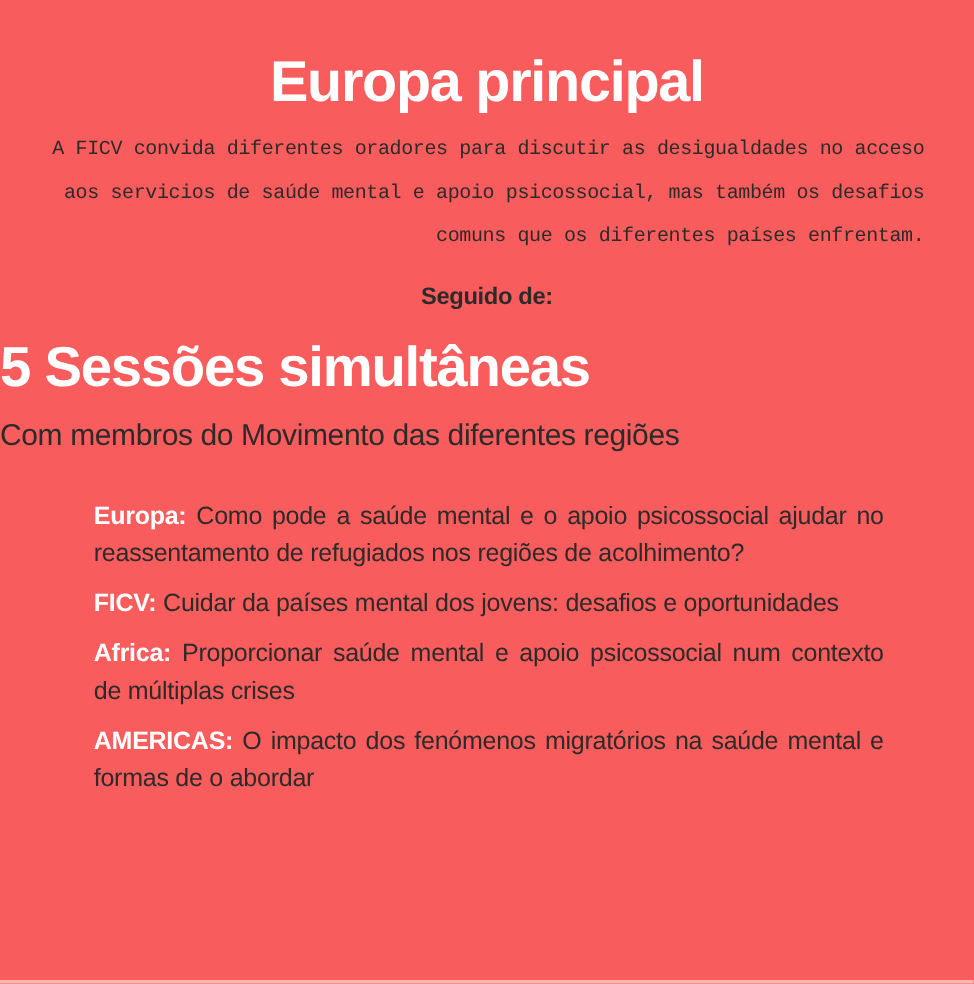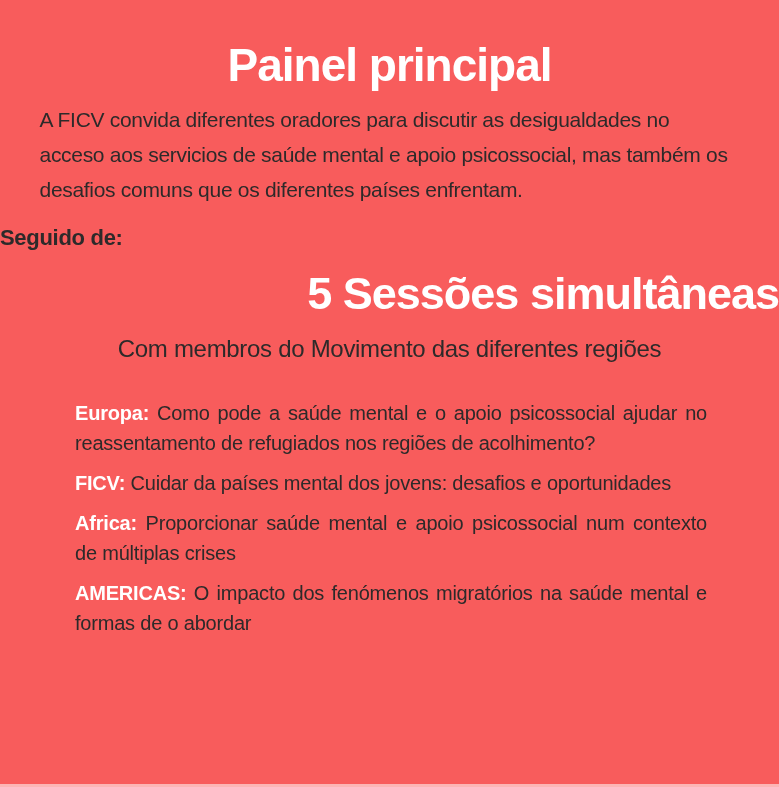--- a/index.html
+++ b/index.html
@@ -24,50 +24,50 @@
     font-size:46px;
     line-height:50px;
     font-weight:bold;
     letter-spacing:-1px;
     color:var(--light);
     text-align:center;
   }
   .intro{
     margin:12px auto 0;
     max-width:700px;
-    font-size:21px;
+    font-size:16px;
     line-height:35px;
     letter-spacing:-0.3px;
-    text-align:left;
+    text-align:right;
     color:var(--dark);
+    font-family:Liberation Mono, monospace;
   }
   .followup-label{
     margin-top:16px;
-    font-size:22px;
+    font-size:19px;
     line-height:30px;
     font-weight:bold;
     letter-spacing:-0.3px;
-    text-align:left;
+    text-align:center;
     color:var(--dark);
   }
   .sessions-title{
     margin-top:16px;
     font-size:45px;
     line-height:50px;
     font-weight:bold;
     letter-spacing:-1px;
     color:var(--light);
-    text-align:right;
+    text-align:left;
   }
   .sessions-subtitle{
     margin-top:15px;
     font-size:24px;
     line-height:30px;
     letter-spacing:-0.3px;
-    text-align:center;
     color:var(--dark);
   }
   .sessions{
     margin:34px 72px 0 75px;
     width:632px;
   }
   .session-item{
     font-size:20px;
     line-height:30px;
     letter-spacing:-0.2px;
@@ -87,21 +87,21 @@
     left:0;bottom:0;
     width:779px;height:3px;
     background:rgba(255,255,255,0.55);
   }
 </style>
 </head>
 <body>
 
 <div class="slide">
 
-  <h1 class="main-title">Painel principal</h1>
+  <h1 class="main-title">Europa principal</h1>
 
   <p class="intro">A FICV convida diferentes oradores para discutir as desigualdades no acceso aos servicios de saúde mental e apoio psicossocial, mas também os desafios comuns que os diferentes países enfrentam.</p>
 
   <div class="followup-label">Seguido de:</div>
 
   <h2 class="sessions-title">5 Sessões simultâneas</h2>
 
   <div class="sessions-subtitle">Com membros do Movimento das diferentes regiões</div>
 
   <div class="sessions">

